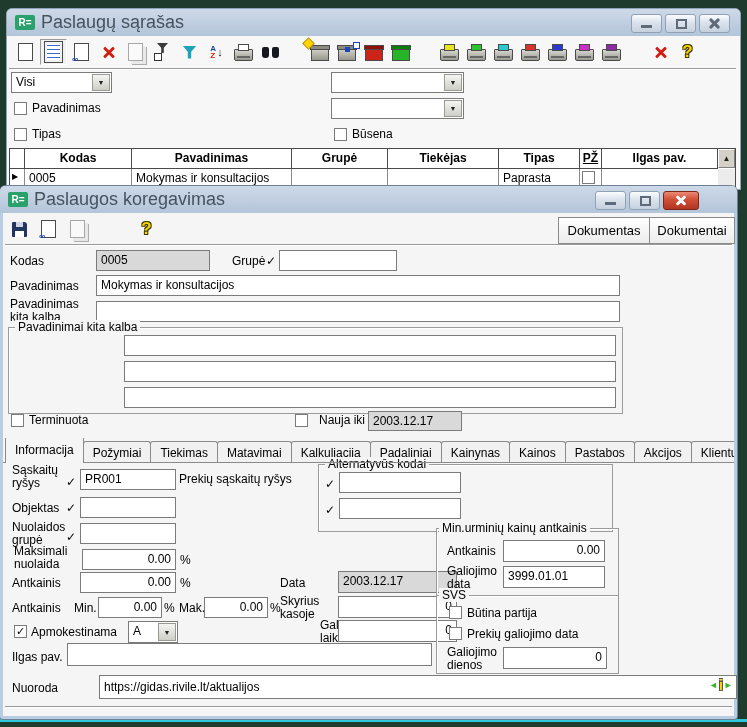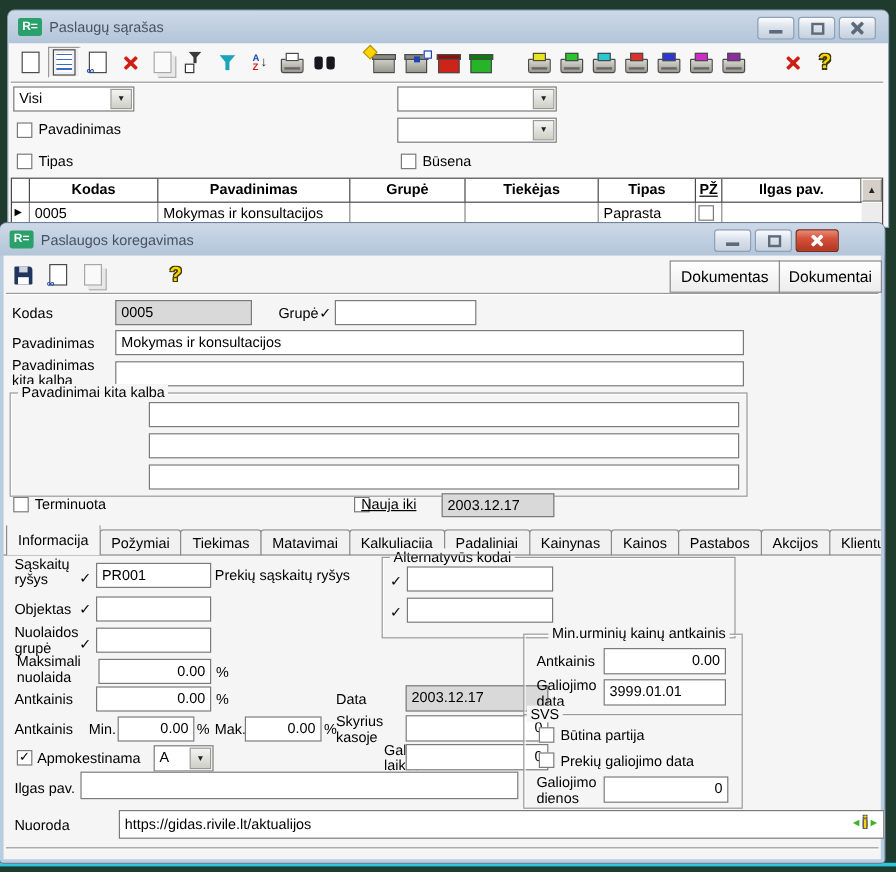--- a/index.html
+++ b/index.html
@@ -15,21 +15,21 @@
   .w1{left:6px;top:8px;width:733px;height:180px;background:#f7f7f7;
       border:1px solid #8fa3b8;z-index:1;}
   .w2{left:0;top:186px;width:737px;height:533px;background:#b9cde2;
       border-radius:6px 6px 3px 3px;z-index:2;box-shadow:0 0 0 1px #6f8196;}
   .titlebar{position:absolute;left:0;top:0;right:0;height:27px;
       background:linear-gradient(#cdd9e8,#b3c5d9);border-radius:5px 5px 0 0;
       display:flex;align-items:center;}
   .applogo{width:20px;height:15px;background:#2aa express;background:#2aa06a;border-radius:2px;
       margin:0 6px 0 8px;color:#fff;font-weight:bold;font-size:10px;
       display:flex;align-items:center;justify-content:center;}
-  .wtitle{font-size:12px;color:#47525f;text-align:right;}
+  .wtitle{font-size:18px;color:#47525f;text-align:right;}
   .winbtns{position:absolute;top:5px;display:flex;gap:3px;}
   .wbtn{width:29px;height:17px;border:1px solid #8fa1b6;border-radius:3px;position:relative;
       background:linear-gradient(#fbfcfe,#dbe2ec 45%,#c6d1de);}
   .g-min::after{content:"";position:absolute;left:9px;right:9px;bottom:4px;height:3px;background:#5d6a79;}
   .g-max::after{content:"";position:absolute;left:10px;top:4px;width:7px;height:6px;border:2px solid #5d6a79;}
   .g-x::before,.g-x::after{content:"";position:absolute;left:8px;top:7px;width:13px;height:3px;
       background:#5d6a79;border-radius:1px;}
   .g-x::before{transform:rotate(45deg);} .g-x::after{transform:rotate(-45deg);}
   .wbtn.red{width:34px;background:linear-gradient(#ea8b75,#d5523a 40%,#b23621);border-color:#7d2516;}
   .wbtn.red::before,.wbtn.red::after{content:"";position:absolute;left:11px;top:7px;width:12px;height:3px;
@@ -306,21 +306,21 @@
     <div class="grp" style="left:5px;top:114px;width:613px;height:85px;">
       <span class="lg">Pavadinimai kita kalba</span>
       <div class="fld" style="left:115px;top:7px;width:492px;height:21px;"></div>
       <div class="fld" style="left:115px;top:33px;width:492px;height:21px;"></div>
       <div class="fld" style="left:115px;top:59px;width:492px;height:21px;"></div>
     </div>
 
     <span class="cb" style="left:8px;top:201px;"></span>
     <span class="lbl" style="left:26px;top:201px;">Terminuota</span>
     <span class="cb" style="left:292px;top:201px;"></span>
-    <span class="lbl" style="left:298px;top:201px;text-decoration:underline;">Nauja iki</span>
+    <span class="lbl" style="left:316px;top:201px;">Nauja iki</span>
     <div class="fld ro" style="left:365px;top:198px;width:94px;height:20px;">2003.12.17</div>
 
     <div class="tabline"></div>
     <div class="tabstrip">
       <span class="tab active">Informacija</span>
       <span class="tab">Požymiai</span>
       <span class="tab">Tiekimas</span>
       <span class="tab">Matavimai</span>
       <span class="tab">Kalkuliacija</span>
       <span class="tab">Padaliniai</span>
@@ -356,21 +356,21 @@
     <div class="fld num" style="left:79px;top:336px;width:94px;height:21px;">0.00</div>
     <span class="lbl" style="left:177px;top:341px;">%</span>
 
     <span class="lbl" style="left:9px;top:364px;">Antkainis</span>
     <div class="fld num" style="left:77px;top:359px;width:96px;height:21px;">0.00</div>
     <span class="lbl" style="left:177px;top:364px;">%</span>
     <span class="lbl" style="left:277px;top:364px;">Data</span>
     <div class="fld ro" style="left:335px;top:358px;width:119px;height:22px;">2003.12.17</div>
 
     <div class="grp" style="left:433px;top:315px;width:181px;height:66px;">
-      <span class="lg" style="left:20px;">Min.urminių kainų antkainis</span>
+      <span class="lg" style="left:2px;">Min.urminių kainų antkainis</span>
       <span class="lbl" style="left:10px;top:16px;">Antkainis</span>
       <div class="fld num" style="left:66px;top:11px;width:102px;height:22px;">0.00</div>
       <span class="lbl" style="left:10px;top:36px;width:52px;">Galiojimo data</span>
       <div class="fld" style="left:66px;top:37px;width:102px;height:22px;">3999.01.01</div>
     </div>
 
     <span class="lbl" style="left:9px;top:389px;">Antkainis</span>
     <span class="lbl" style="left:71px;top:389px;">Min.</span>
     <div class="fld num" style="left:95px;top:384px;width:64px;height:21px;">0.00</div>
     <span class="lbl" style="left:161px;top:389px;">%</span>

